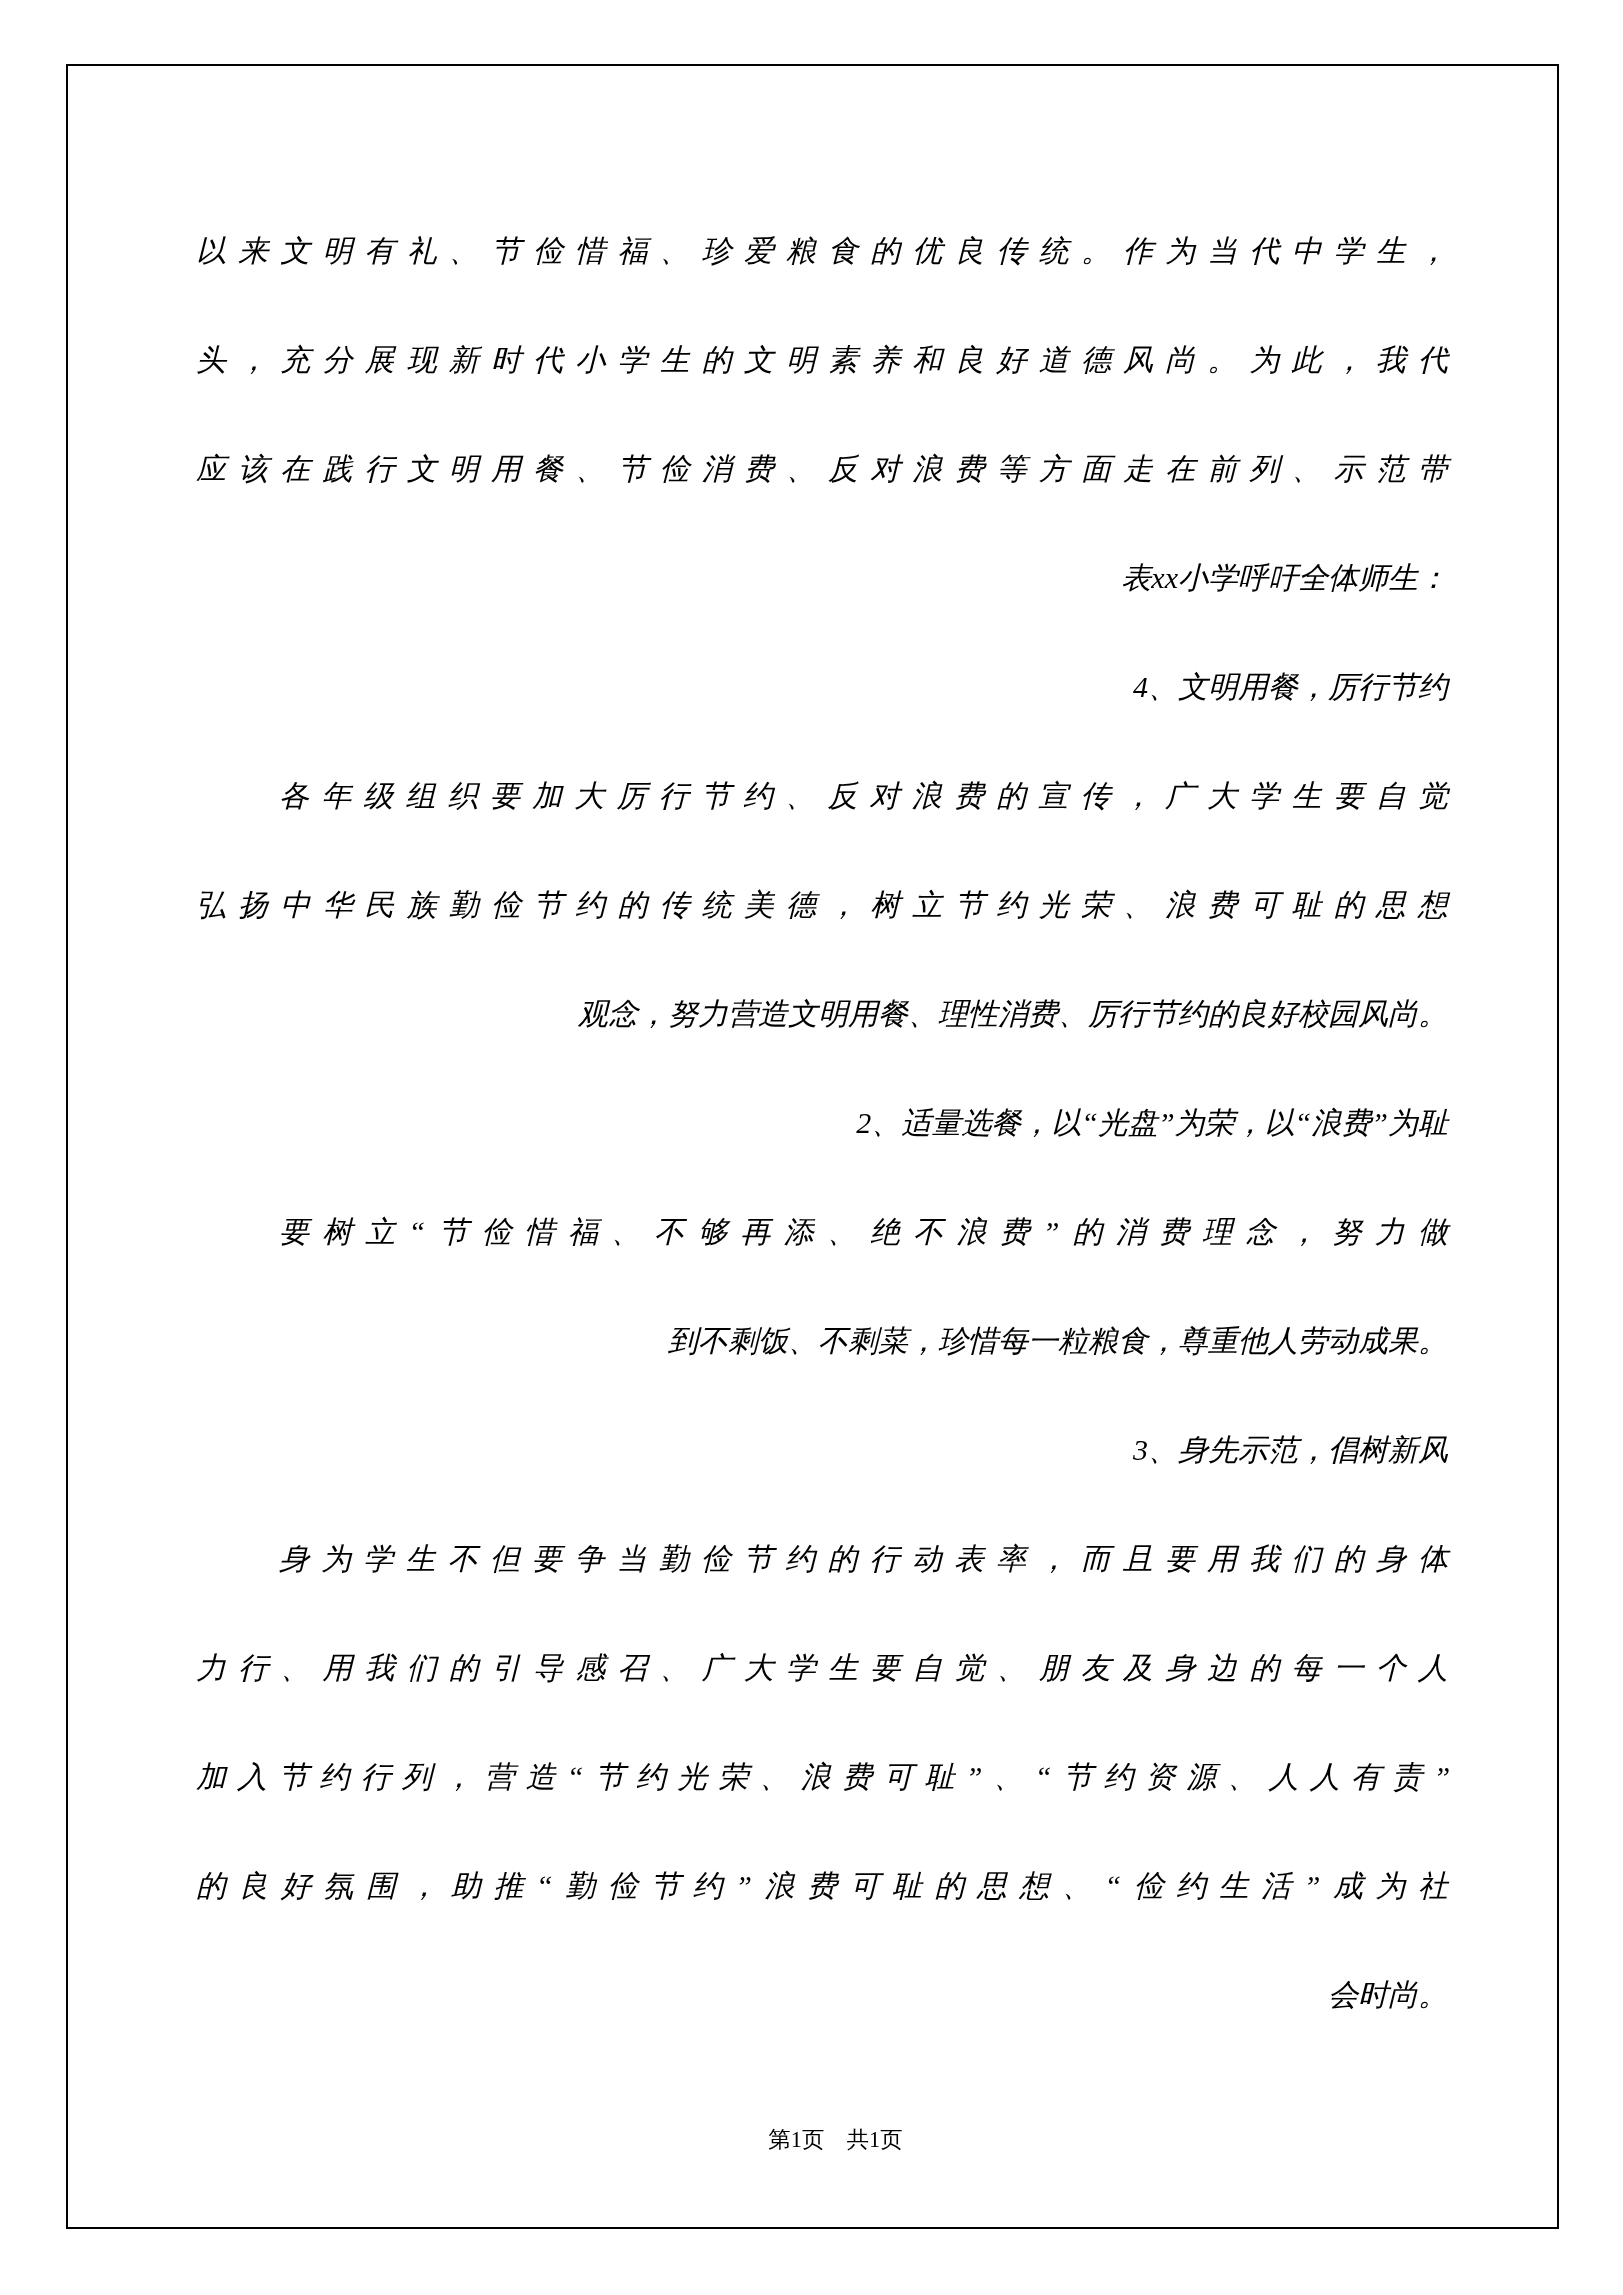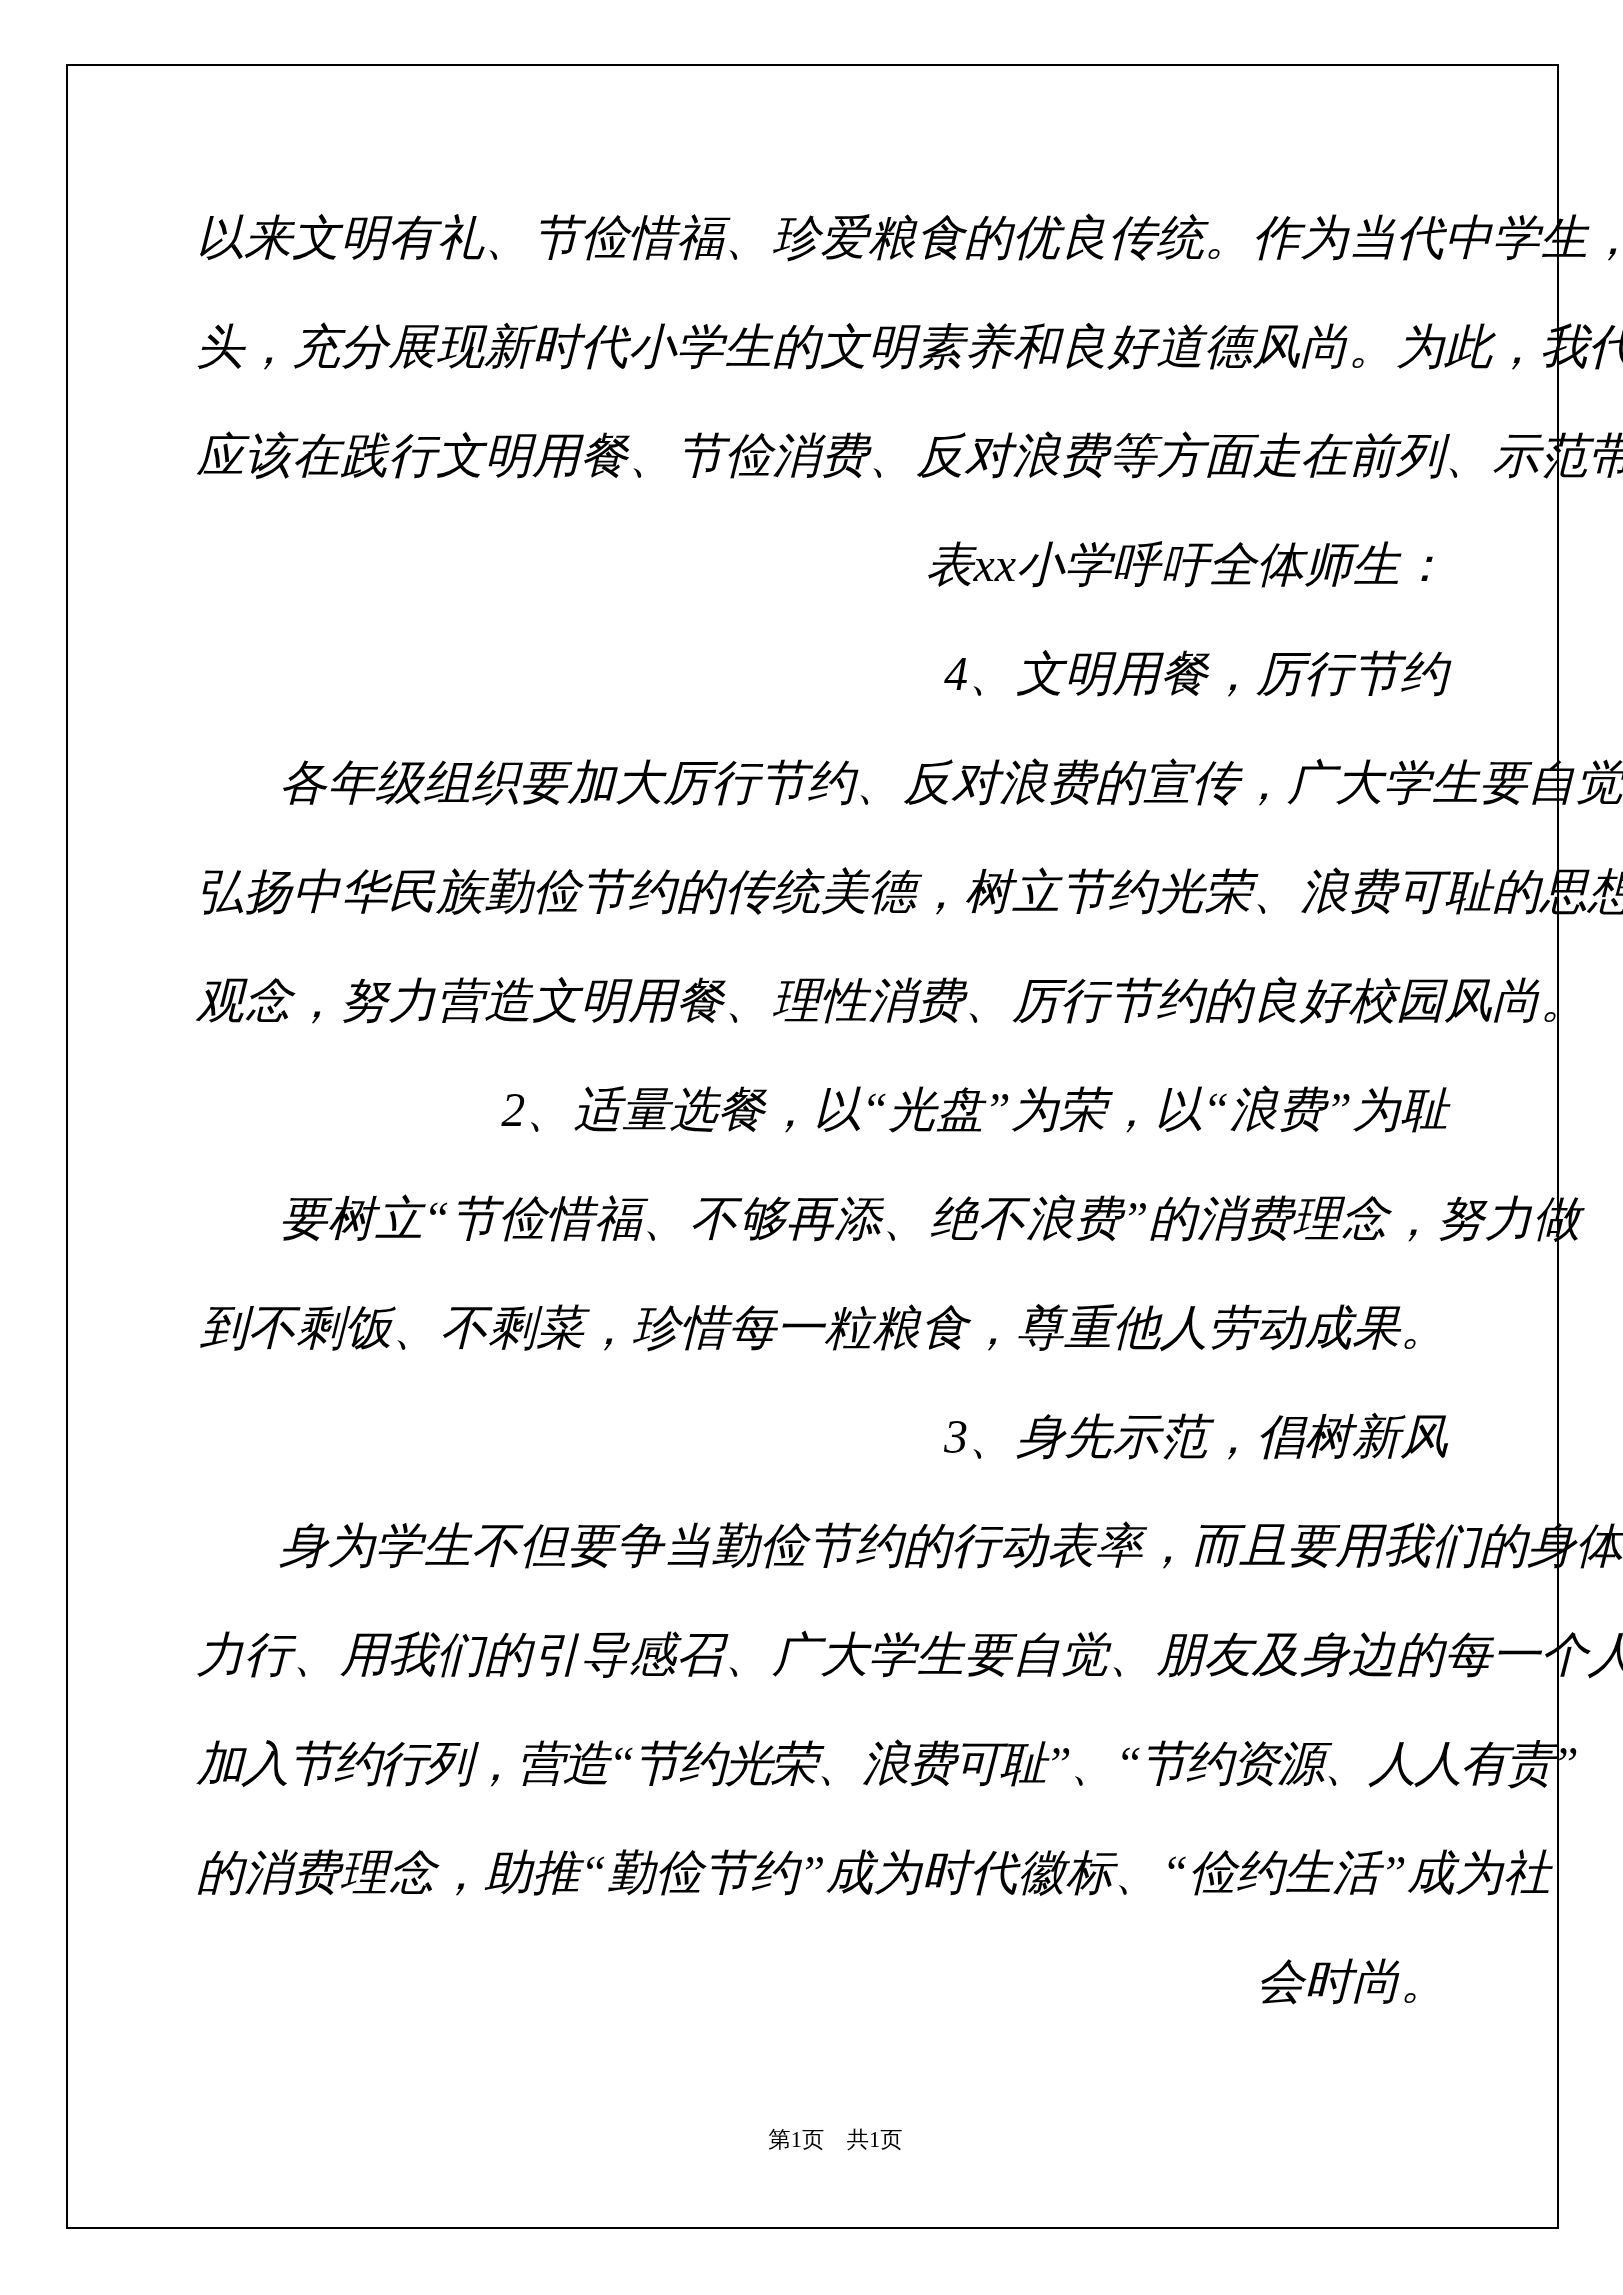--- a/index.html
+++ b/index.html
@@ -21,23 +21,23 @@
     left: 66px;
     top: 64px;
     width: 1493px;
     height: 2165px;
     border: 2.2px solid #000000;
     box-sizing: border-box;
   }
   .text-block {
     position: absolute;
     left: 196px;
-    top: 183px;
+    top: 196px;
     width: 1252px;
-    font-size: 48px;
+    font-size: 30px;
     font-style: italic;
     line-height: 109px;
   }
   .line {
     height: 109px;
     white-space: nowrap;
     text-align: right;
   }
   .line.justify {
     text-align: justify;
@@ -76,19 +76,19 @@
     <div class="line indent justify">各年级组织要加大厉行节约、反对浪费的宣传，广大学生要自觉</div>
     <div class="line justify">弘扬中华民族勤俭节约的传统美德，树立节约光荣、浪费可耻的思想</div>
     <div class="line">观念，努力营造文明用餐、理性消费、厉行节约的良好校园风尚。</div>
     <div class="line indent">2、适量选餐，以“光盘”为荣，以“浪费”为耻</div>
     <div class="line indent justify">要树立“节俭惜福、不够再添、绝不浪费”的消费理念，努力做</div>
     <div class="line">到不剩饭、不剩菜，珍惜每一粒粮食，尊重他人劳动成果。</div>
     <div class="line indent">3、身先示范，倡树新风</div>
     <div class="line indent justify">身为学生不但要争当勤俭节约的行动表率，而且要用我们的身体</div>
     <div class="line justify">力行、用我们的引导感召、广大学生要自觉、朋友及身边的每一个人</div>
     <div class="line justify tight">加入节约行列，营造“节约光荣、浪费可耻”、“节约资源、人人有责”</div>
-    <div class="line justify">的消费理念，助推“勤俭节约”成为时代徽标、“俭约生活”成为社</div>
+    <div class="line justify">的良好氛围，助推“勤俭节约”浪费可耻的思想、“俭约生活”成为社</div>
     <div class="line">会时尚。</div>
   </div>
 
   <div class="footer">第1页　共1页</div>
 </div>
 
 
 </body></html>

